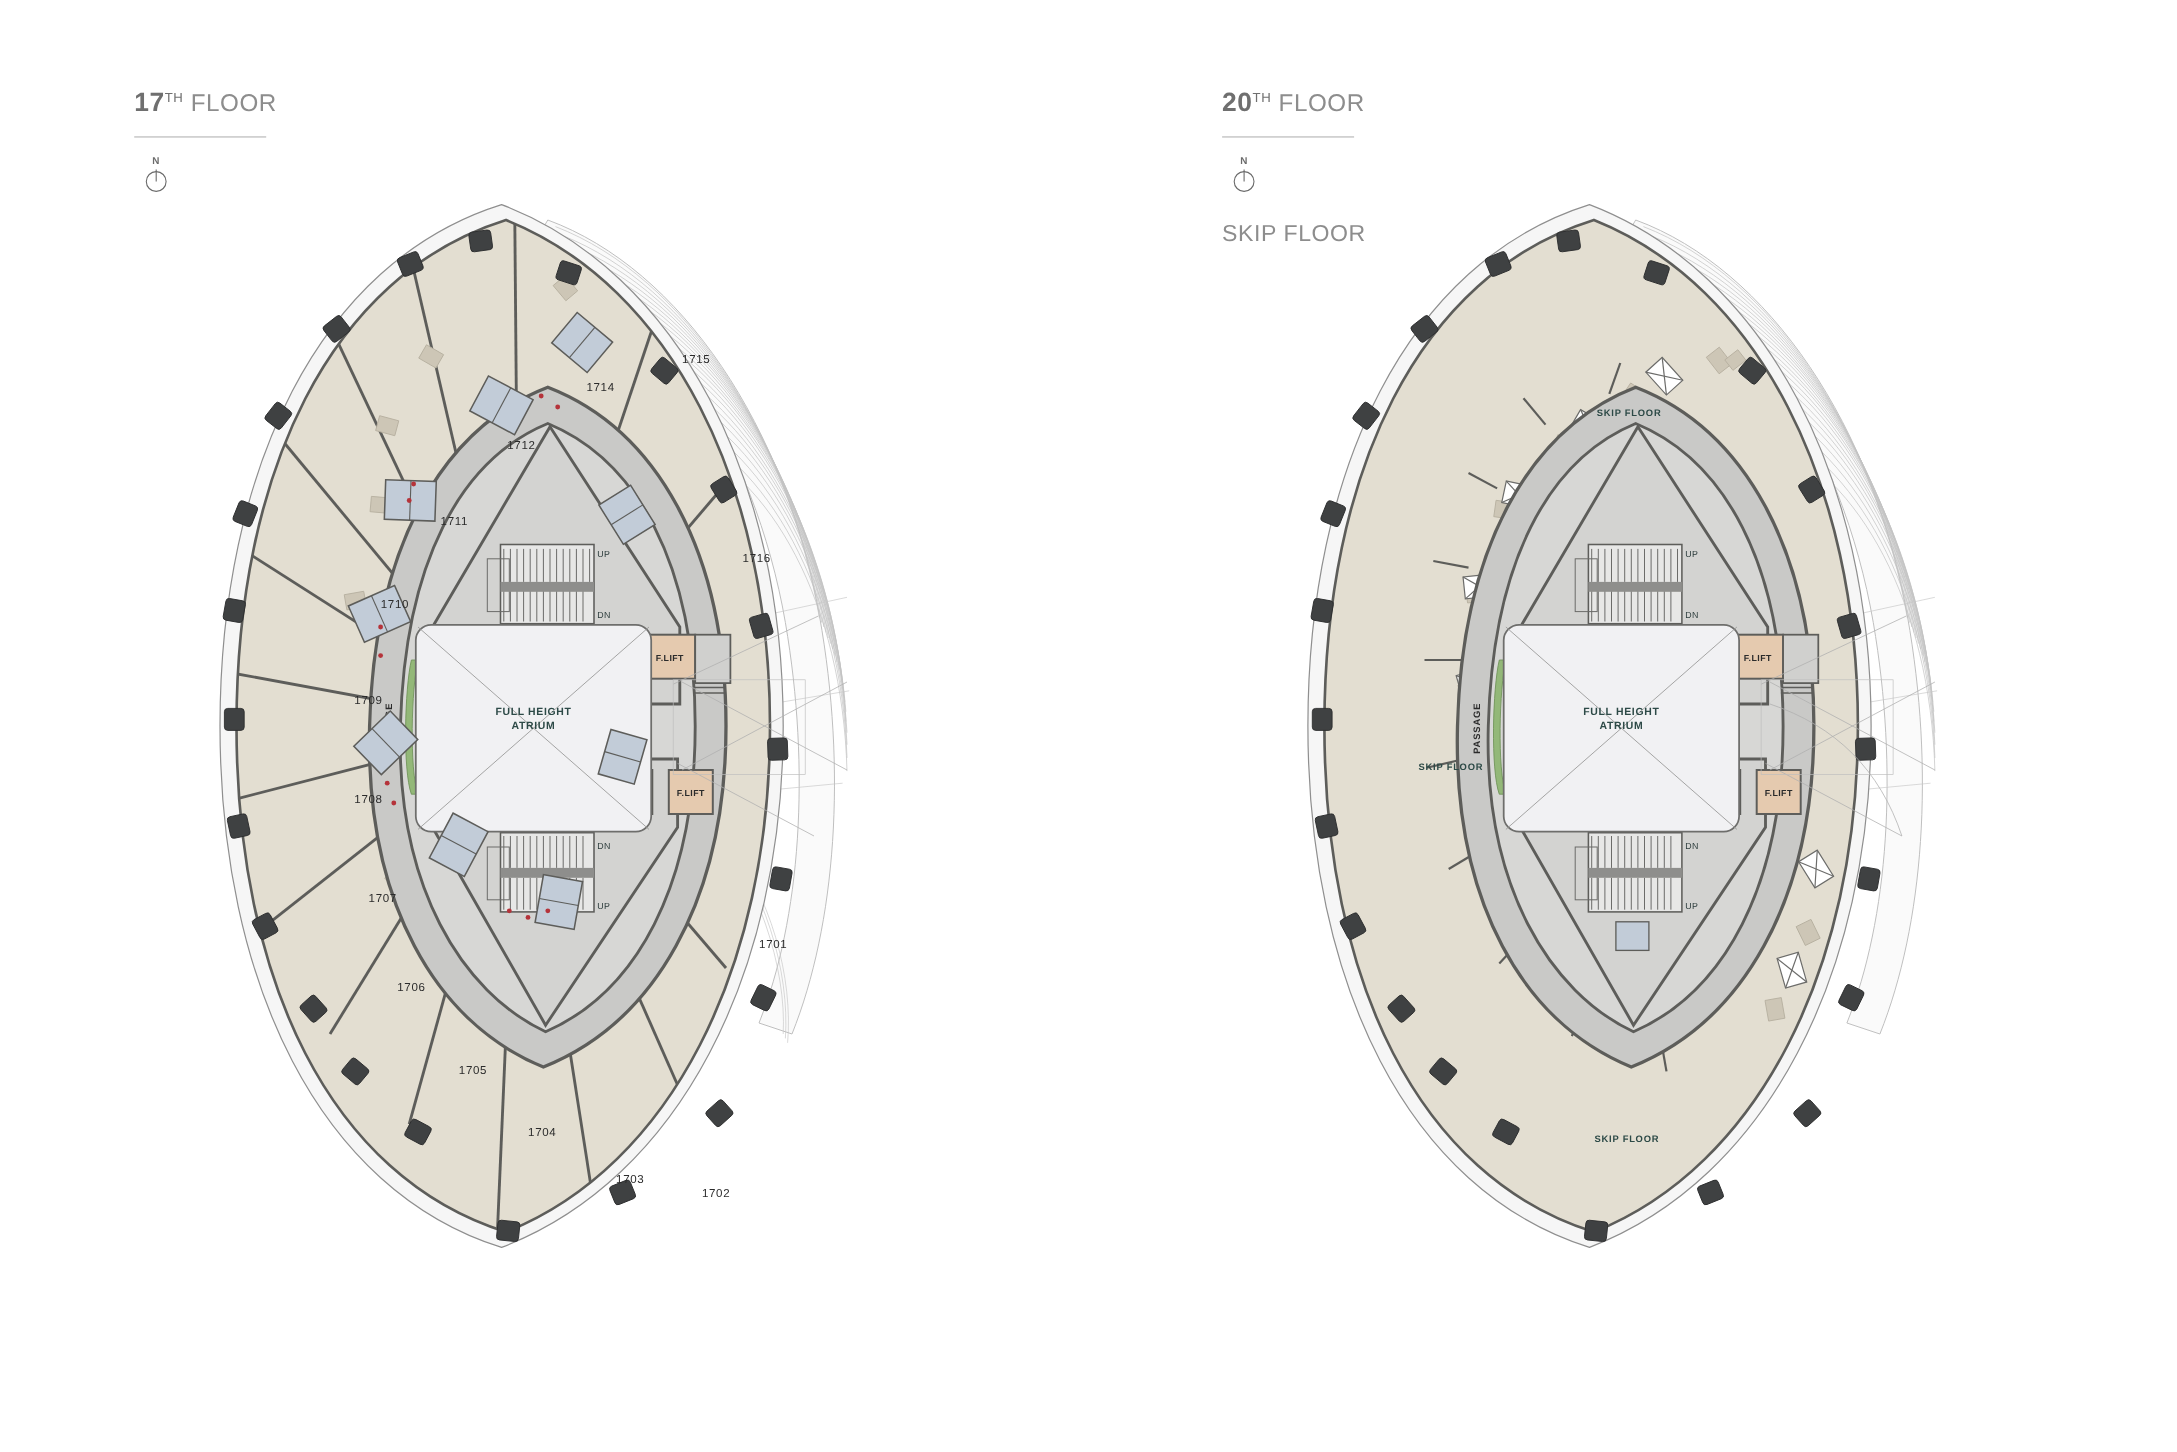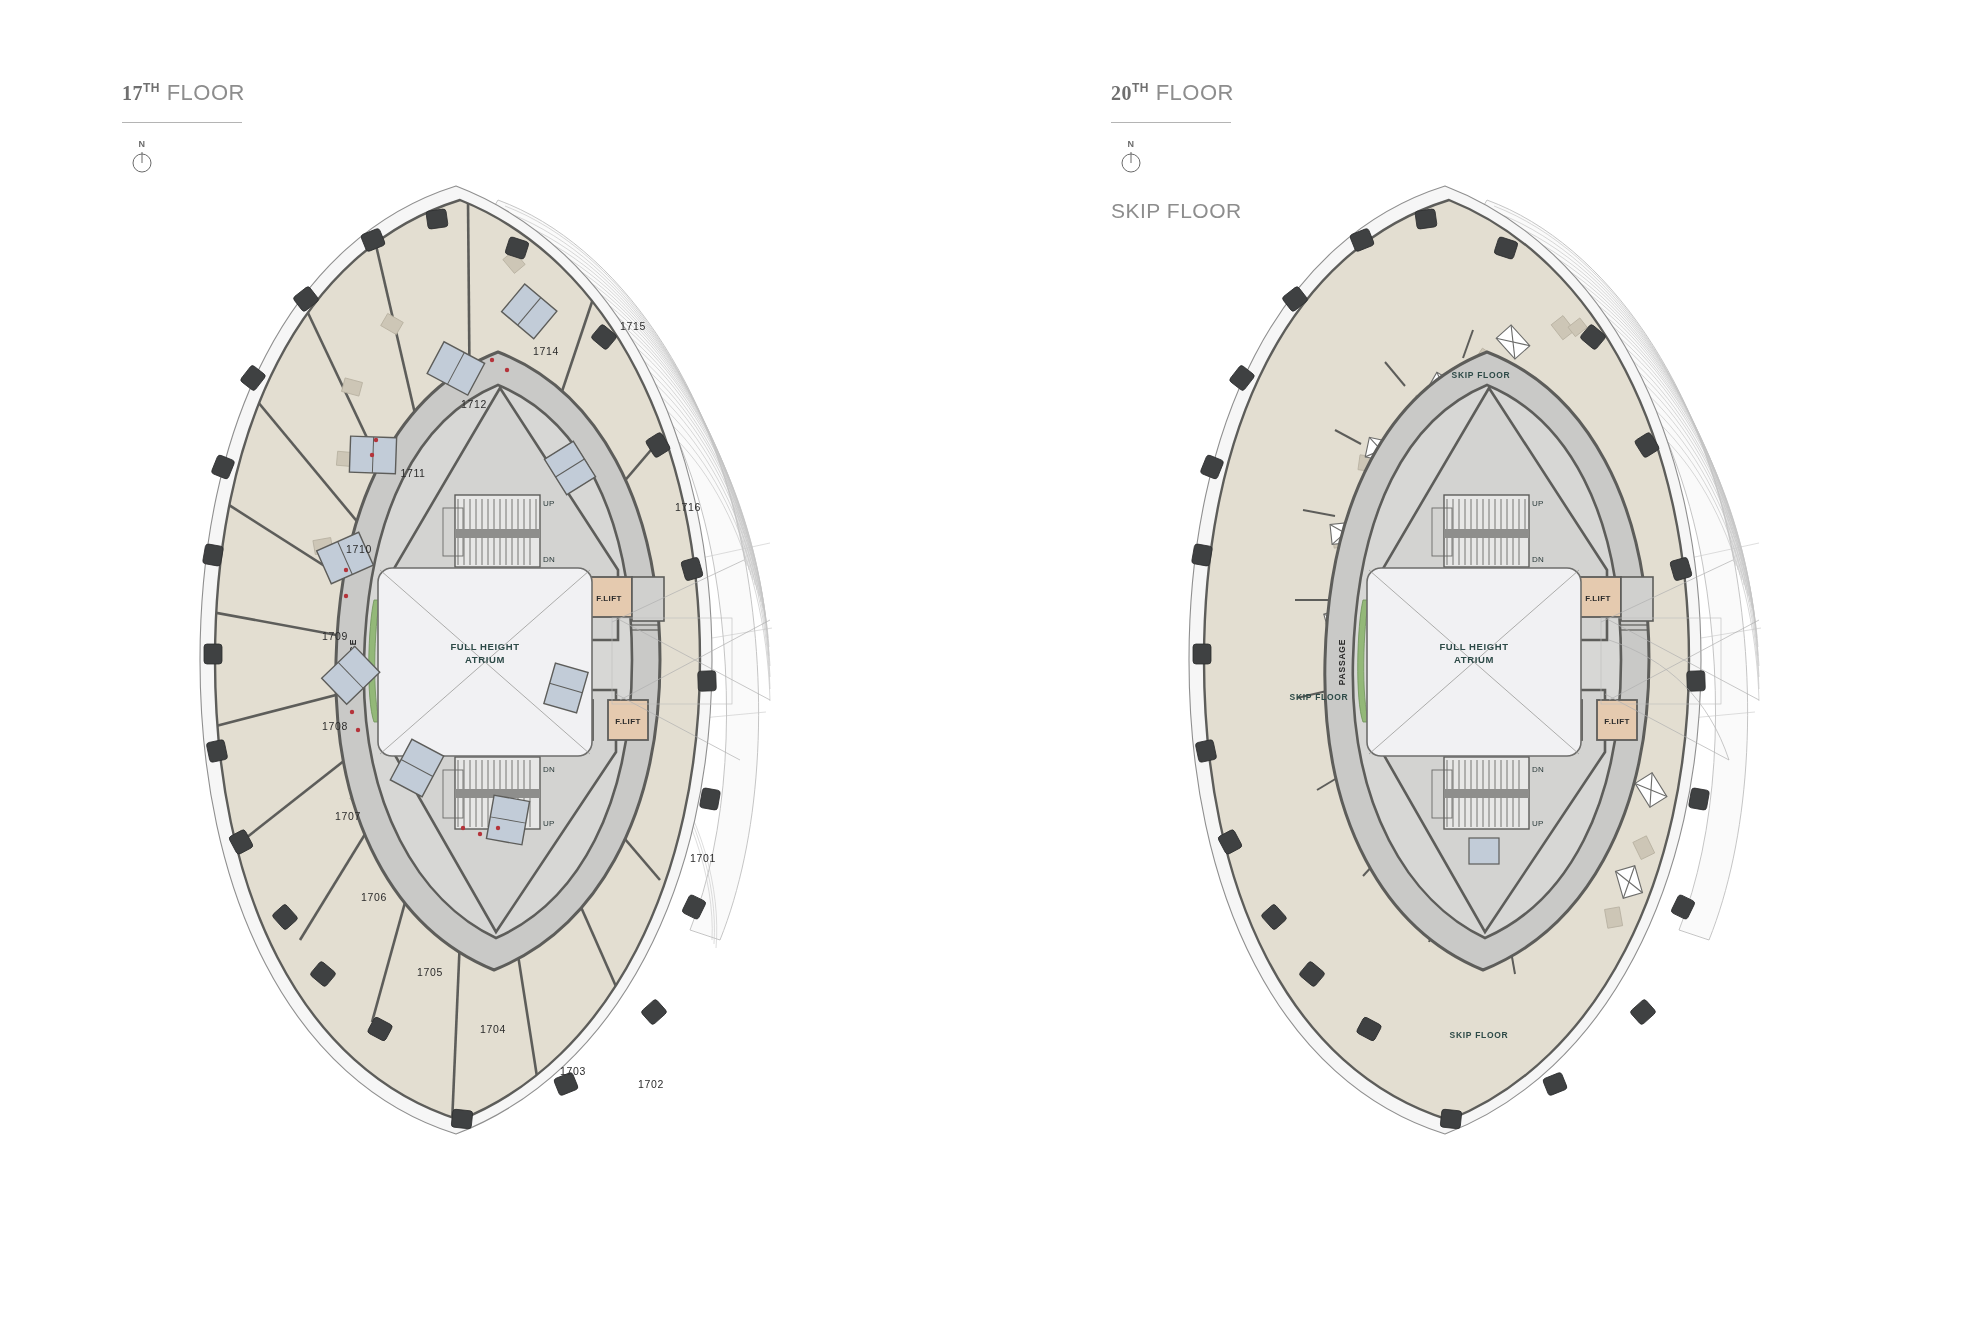--- a/index.html
+++ b/index.html
@@ -5,22 +5,22 @@
   html,body{margin:0;padding:0;background:#ffffff;}
   body{width:1979px;height:1320px;font-family:"Liberation Sans",sans-serif;overflow:hidden;}
   .sheet{position:relative;width:1979px;height:1320px;background:#fff;}
 
   .panel{position:absolute;top:0;height:1320px;}
   .panel-left{left:0;width:990px;}
   .panel-right{left:989px;width:990px;}
 
   .titleblock{position:absolute;}
   .title-line{font-size:22px;letter-spacing:.5px;color:#8d8d8d;white-space:nowrap;}
-  .title-line .num{font-weight:bold;color:#6f6f6f;font-size:20px;font-family:Liberation Serif, serif;}
-  .title-line .sup{font-size:12px;vertical-align:super;font-weight:bold;color:#6f6f6f;}
+  .title-line .num{font-weight:bold;color:#6f6f6f;font-size:24px;}
+  .title-line .sup{font-size:12px;vertical-align:super;font-weight:normal;color:#6f6f6f;}
   .title-rule{width:120px;height:1px;background:#b4b4b4;margin-top:16px;}
   .compass{margin-top:16px;width:40px;text-align:center;}
   .compass .n{font-size:9px;font-weight:bold;color:#6b6b6b;letter-spacing:.5px;line-height:10px;}
   .subtitle{margin-top:24px;font-size:21px;color:#8d8d8d;letter-spacing:.5px;}
 
   svg{display:block;}
   text{font-family:"Liberation Sans",sans-serif;}
   .lbl-room{font-size:10.5px;fill:#2b2b2b;letter-spacing:.6px;}
   .lbl-skip{font-size:8.5px;fill:#2d4a47;font-weight:bold;letter-spacing:.7px;}
   .lbl-lift{font-size:8px;fill:#2b2b2b;font-weight:bold;letter-spacing:.4px;}

